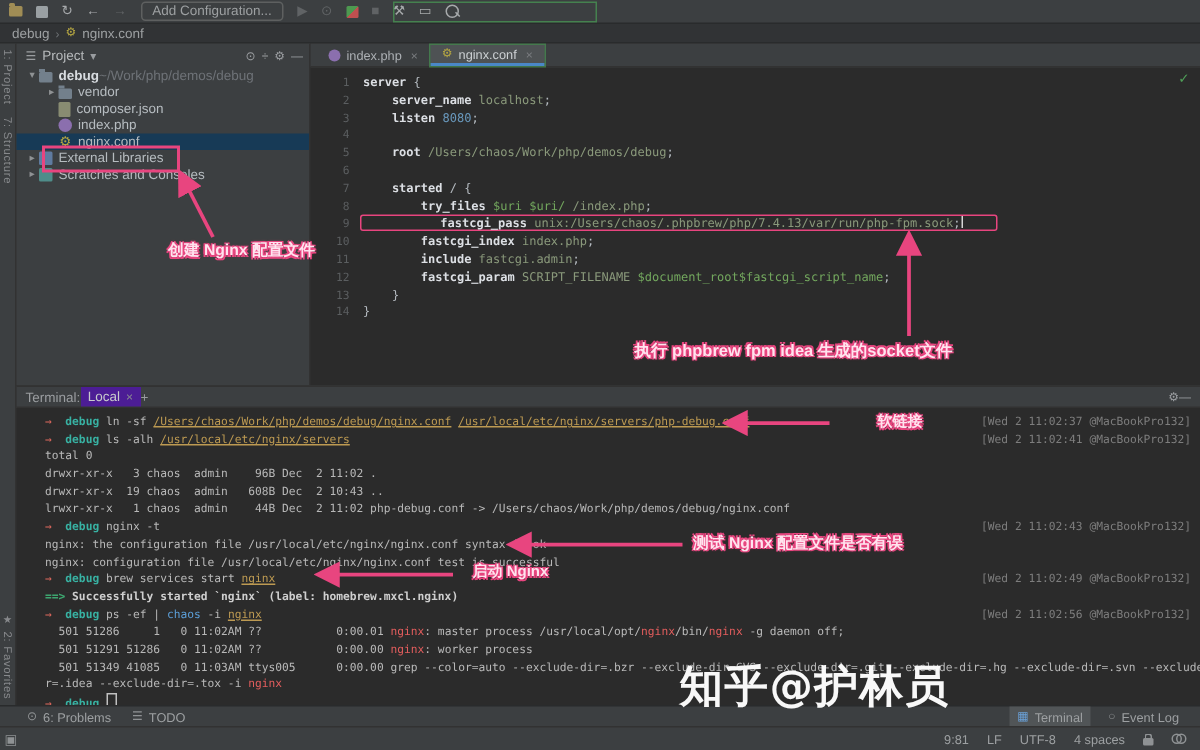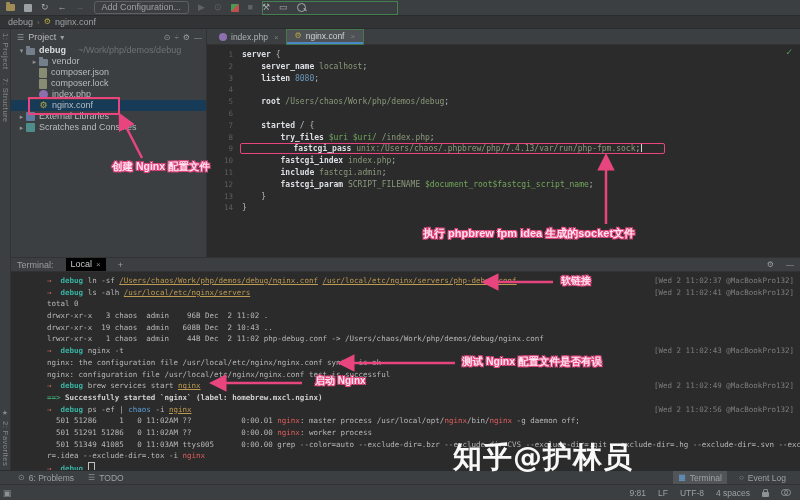--- a/index.html
+++ b/index.html
@@ -43,21 +43,21 @@
   .t-ic{width:9px;height:9px;flex:none;margin-right:4px;border-radius:1px;position:relative;}
   .t-ic.folder{background:#73808c;height:7px;margin-top:1px;}
   .t-ic.folder:before{content:"";position:absolute;left:0;top:-2px;width:4px;height:2px;background:#73808c;}
   .t-ic.json,.t-ic.lock-file{background:#888c72;height:10px;width:8px;}
   .t-ic.php{background:#8b6fae;border-radius:50%;}
   .t-ic.conf{background:none;color:#b5a642;font-size:9px;line-height:9px;text-align:center;}
   .t-ic.libraries{background:#5f7ba0;}
   .t-ic.scratches{background:#4f8d8a;}
   .tree-label{color:#b6bcc0;}
   .tree-label.bold{color:#d8dce0;font-weight:bold;}
-  .tree-hint{color:#6e7277;margin-left:12px;}
+  .tree-hint{color:#6e7277;margin-left:0;}
   
   #editor{position:absolute;left:207px;top:29px;width:593px;height:228px;background:#2b2b2b;}
   #tabbar{height:15px;background:#3c3f41;border-bottom:1px solid #323232;display:flex;align-items:flex-end;padding-left:4px;}
   .tab{display:flex;align-items:center;gap:4px;font-size:8.5px;color:#adb1b5;padding:0 8px;height:14px;}
   .tab .close{color:#7b7e81;font-size:8px;margin-left:2px;}
   .tab.active{background:#4e5254;color:#cdd1d4;border-bottom:2px solid #4a88c7;box-sizing:border-box;
               outline:1px solid rgba(72,152,84,.65);}
   .tab-ic-php{width:8px;height:8px;border-radius:50%;background:#8b6fae;}
   .tab-ic-conf{color:#b5a642;font-size:8px;line-height:8px;}
   #editor-body{position:relative;padding-top:4px;font-family:"DejaVu Sans Mono","Liberation Mono",monospace;}
@@ -68,26 +68,26 @@
   .e-v{color:#8a997b;}
   .e-n{color:#6897bb;}
   .e-g{color:#73a85e;}
   .e-p{color:#b6bcc2;}
   .hl-box{border:1.5px solid #e8457f;border-radius:2px;padding:0 22px 0 14px;margin-left:-2px;}
   .caret{display:inline-block;width:1px;height:8px;background:#d6d6d6;vertical-align:-1px;margin-left:1px;}
   #insp-check{position:absolute;right:7px;top:18px;color:#4f9e58;font-size:9px;}
   
   #terminal{position:absolute;left:11px;top:257px;width:789px;height:213px;background:#2b2b2b;box-sizing:border-box;}
   #term-header{height:15px;background:#3c3f41;border-top:1px solid #323232;border-bottom:1px solid #323232;
-               display:flex;align-items:center;gap:12px;padding:0 6px;font-size:9px;color:#9a9da0;box-sizing:border-box;}
-  #term-tab{background:#000000;color:#c8cacc;padding:0 5px;height:13px;line-height:13px;display:flex;gap:4px;align-items:center;}
+               display:flex;align-items:center;gap:0;padding:0 6px;font-size:9px;color:#9a9da0;box-sizing:border-box;}
+  #term-tab{background:#4c1d95;color:#c8cacc;padding:0 5px;height:13px;line-height:13px;display:flex;gap:4px;align-items:center;}
   #term-tab .close{color:#8a8d90;font-size:8px;}
   #term-header .spacer{flex:1;}
-  #term-content{position:relative;padding:3px 0 0 0;font-family:"DejaVu Sans Mono","Liberation Mono",monospace;
-                font-size:7.5px;line-height:11.7px;margin-left:36px;}
+  #term-content{position:relative;padding:3px 0 0 19px;font-family:"DejaVu Sans Mono","Liberation Mono",monospace;
+                font-size:7.5px;line-height:11.7px;}
   .tline{position:relative;white-space:pre;height:11.7px;}
   .t-a{color:#d9675c;}
   .t-h{color:#38b2a3;font-weight:bold;}
   .t-w{color:#b8b8b8;}
   .t-wb{color:#cfcfcf;font-weight:bold;}
   .t-u{color:#bd9a52;text-decoration:underline;}
   .t-r{color:#e25d5d;}
   .t-gr{color:#5c9fd8;}
   .t-ok{color:#3da56f;font-weight:bold;}
   .ts{position:absolute;right:6px;top:0;color:#7d7d7d;}
@@ -108,21 +108,21 @@
   .lock-ic{position:relative;width:7px;height:5px;background:#8f9294;border-radius:1px;margin-top:3px;}
   .lock-ic:before{content:"";position:absolute;left:1px;top:-3px;width:3px;height:3px;border:1px solid #8f9294;border-bottom:none;border-radius:2px 2px 0 0;}
   .circles-ic{position:relative;width:9px;height:7px;}
   .circles-ic:before,.circles-ic:after{content:"";position:absolute;width:5px;height:5px;border:1px solid #8f9294;border-radius:50%;}
   .circles-ic:after{left:3px;}
   
   .anno-text{position:absolute;z-index:60;font-weight:bold;color:#ffe3ee;white-space:nowrap;
              text-shadow:1px 1px 0 #e8457f,-1px -1px 0 #e8457f,1px -1px 0 #e8457f,-1px 1px 0 #e8457f,0 0 2px #e8457f;}
   #anno-create{left:112px;top:160px;font-size:10.5px;}
   #anno-socket{left:423px;top:226px;font-size:11px;}
-  #anno-softlink{left:561px;top:274px;font-size:10px;text-align:right;}
+  #anno-softlink{left:585px;top:274px;font-size:10px;text-align:right;}
   #anno-test{left:462px;top:355px;font-size:10.5px;}
   #anno-start{left:315px;top:374px;font-size:10px;}
   #tree-box{position:absolute;left:28px;top:97px;width:88px;height:14px;border:2px solid #e8457f;z-index:55;}
   #anno-svg{position:absolute;left:0;top:0;width:800px;height:500px;z-index:55;pointer-events:none;}
   
   #watermark{position:absolute;left:453px;top:438px;z-index:70;color:#f8f8f8;font-size:29px;font-weight:bold;
              letter-spacing:1px;font-family:"DejaVu Sans",sans-serif;}
 </style>
 </head>
 <body>
@@ -184,25 +184,20 @@
         </div>
         <div class="tree-row" style="padding-left: 19px;">
           <span class="chev">▸</span>
           <span class="t-ic folder"></span>
           <span class="tree-label">vendor</span>
         </div>
         <div class="tree-row" style="padding-left: 19px;">
           <span class="chev"></span>
           <span class="t-ic json"></span>
           <span class="tree-label">composer.json</span>
-        </div>
-        <div class="tree-row" style="padding-left: 19px;">
-          <span class="chev"></span>
-          <span class="t-ic lock-file"></span>
-          <span class="tree-label">composer.lock</span>
         </div>
         <div class="tree-row" style="padding-left: 19px;">
           <span class="chev"></span>
           <span class="t-ic php"></span>
           <span class="tree-label">index.php</span>
         </div>
         <div class="tree-row selected" style="padding-left: 19px;">
           <span class="chev"></span>
           <span class="t-ic conf">⚙</span>
           <span class="tree-label">nginx.conf</span>

